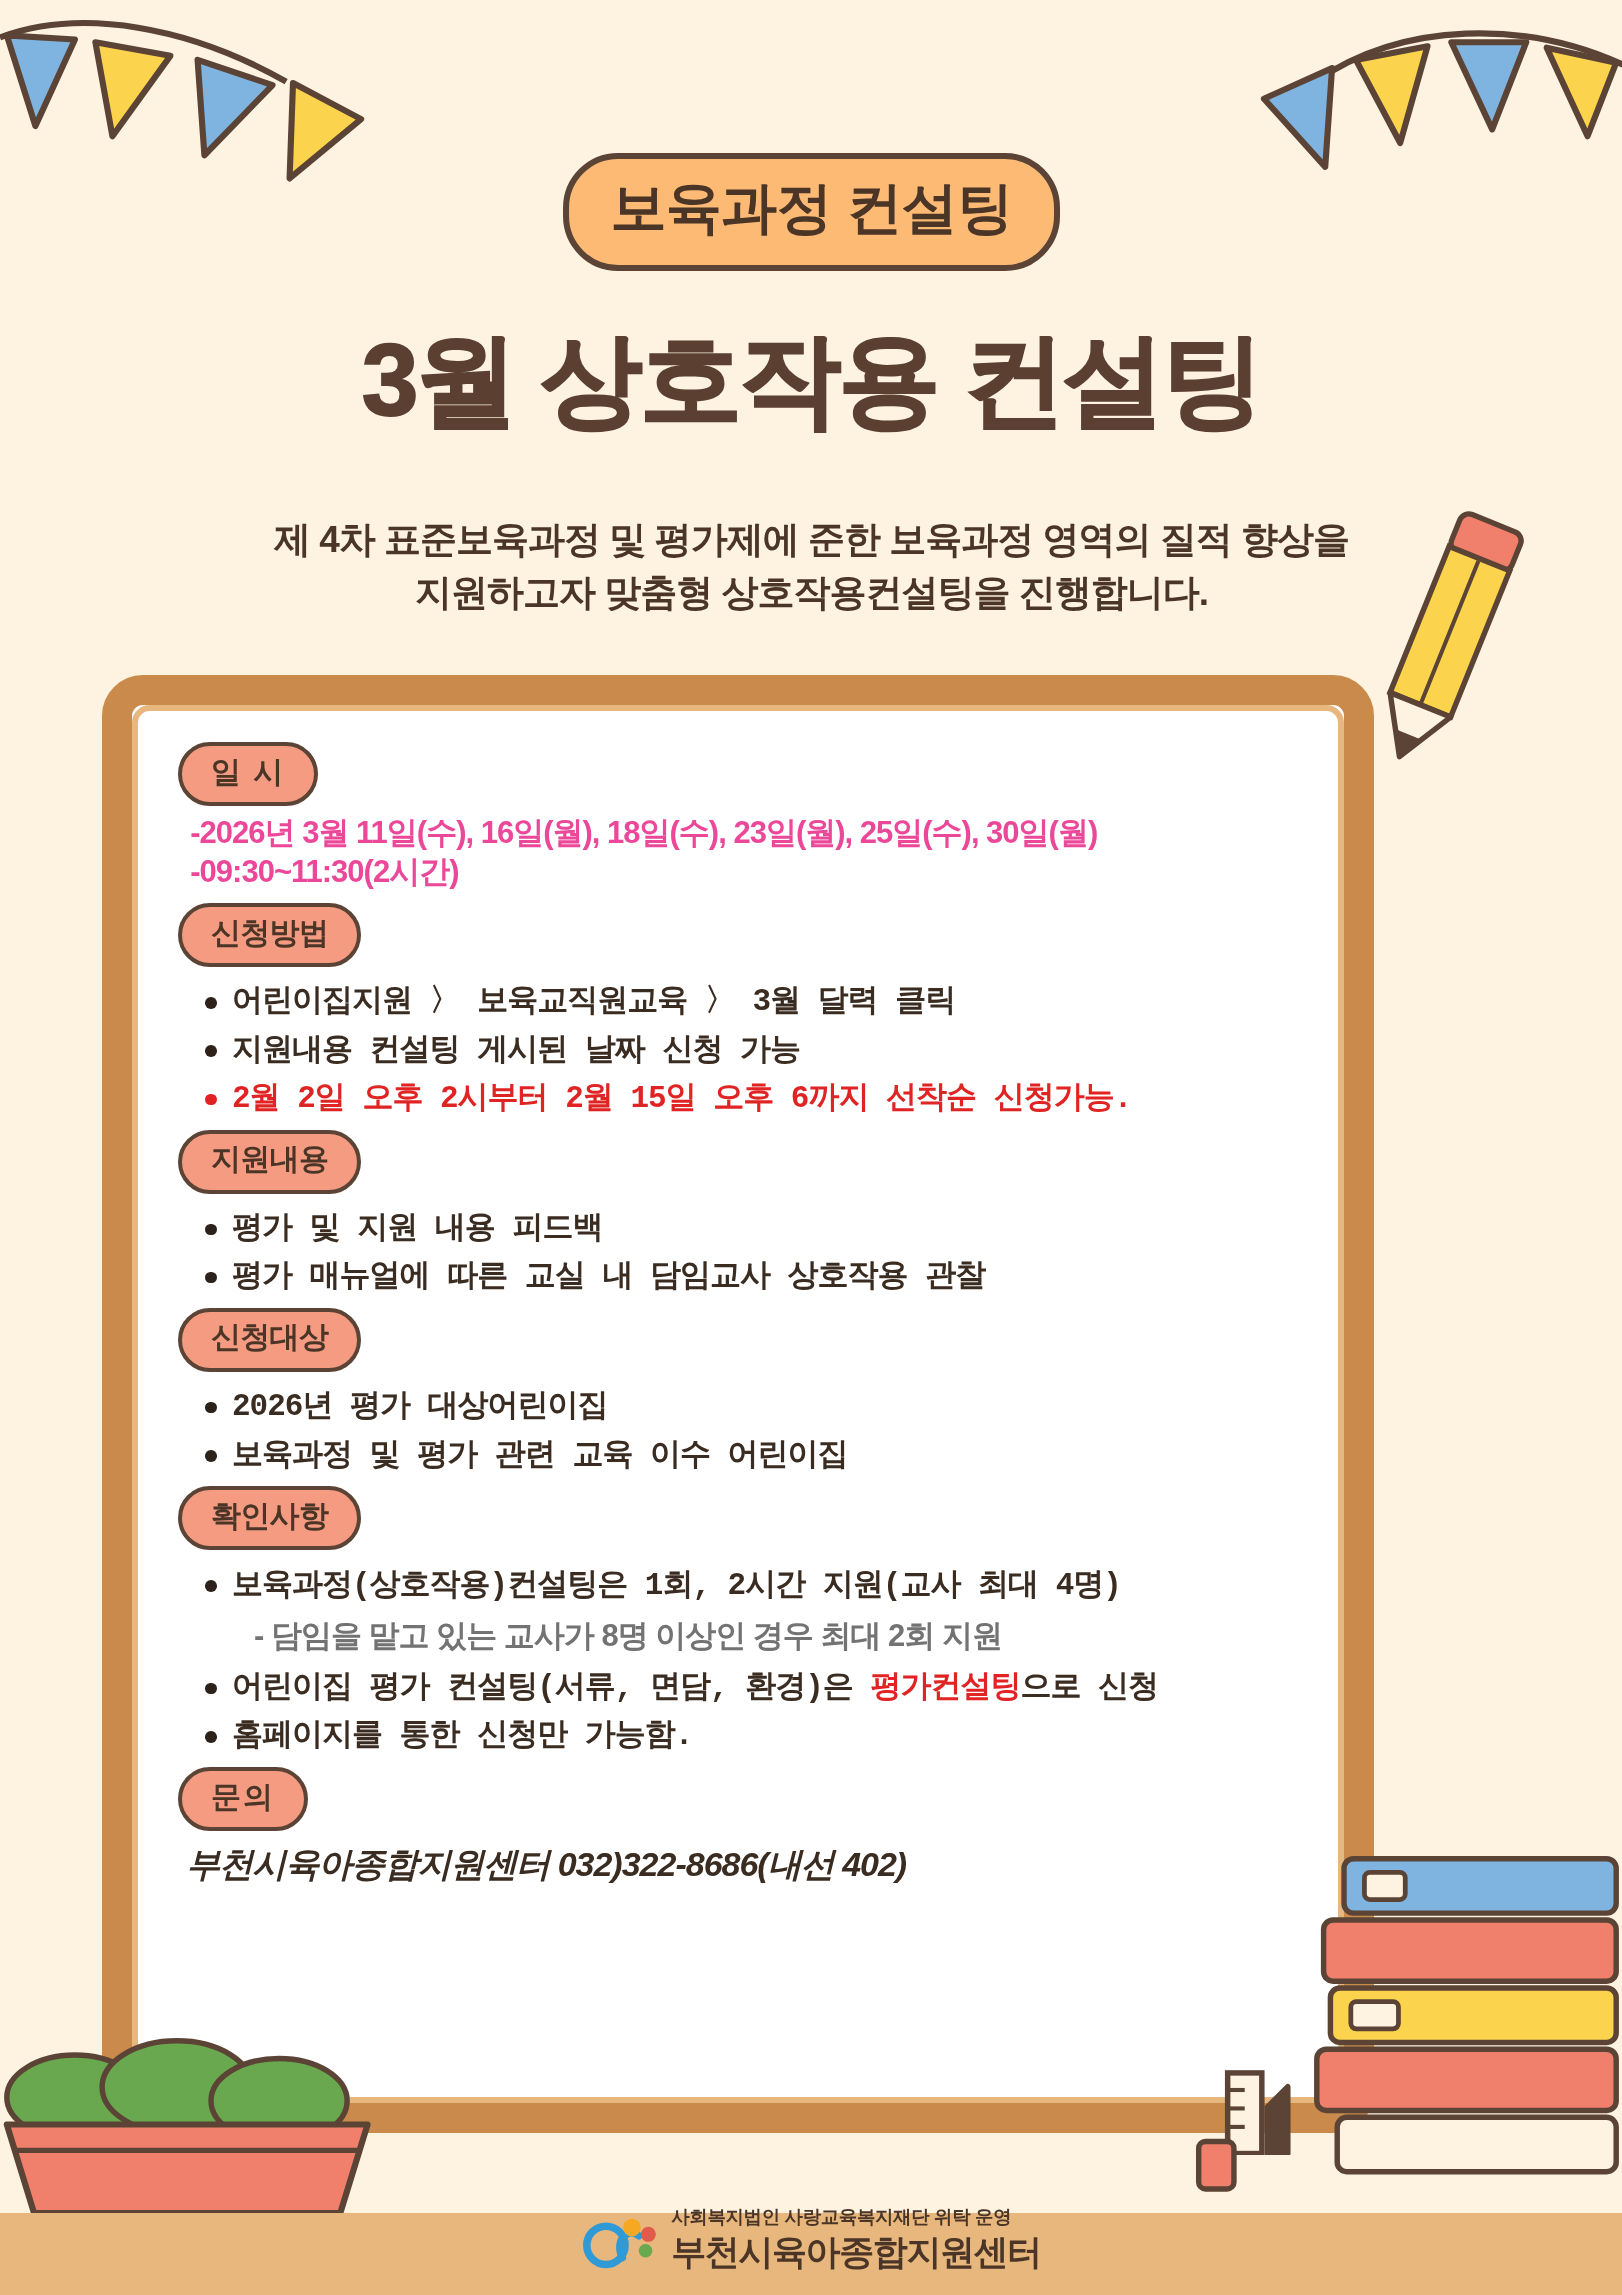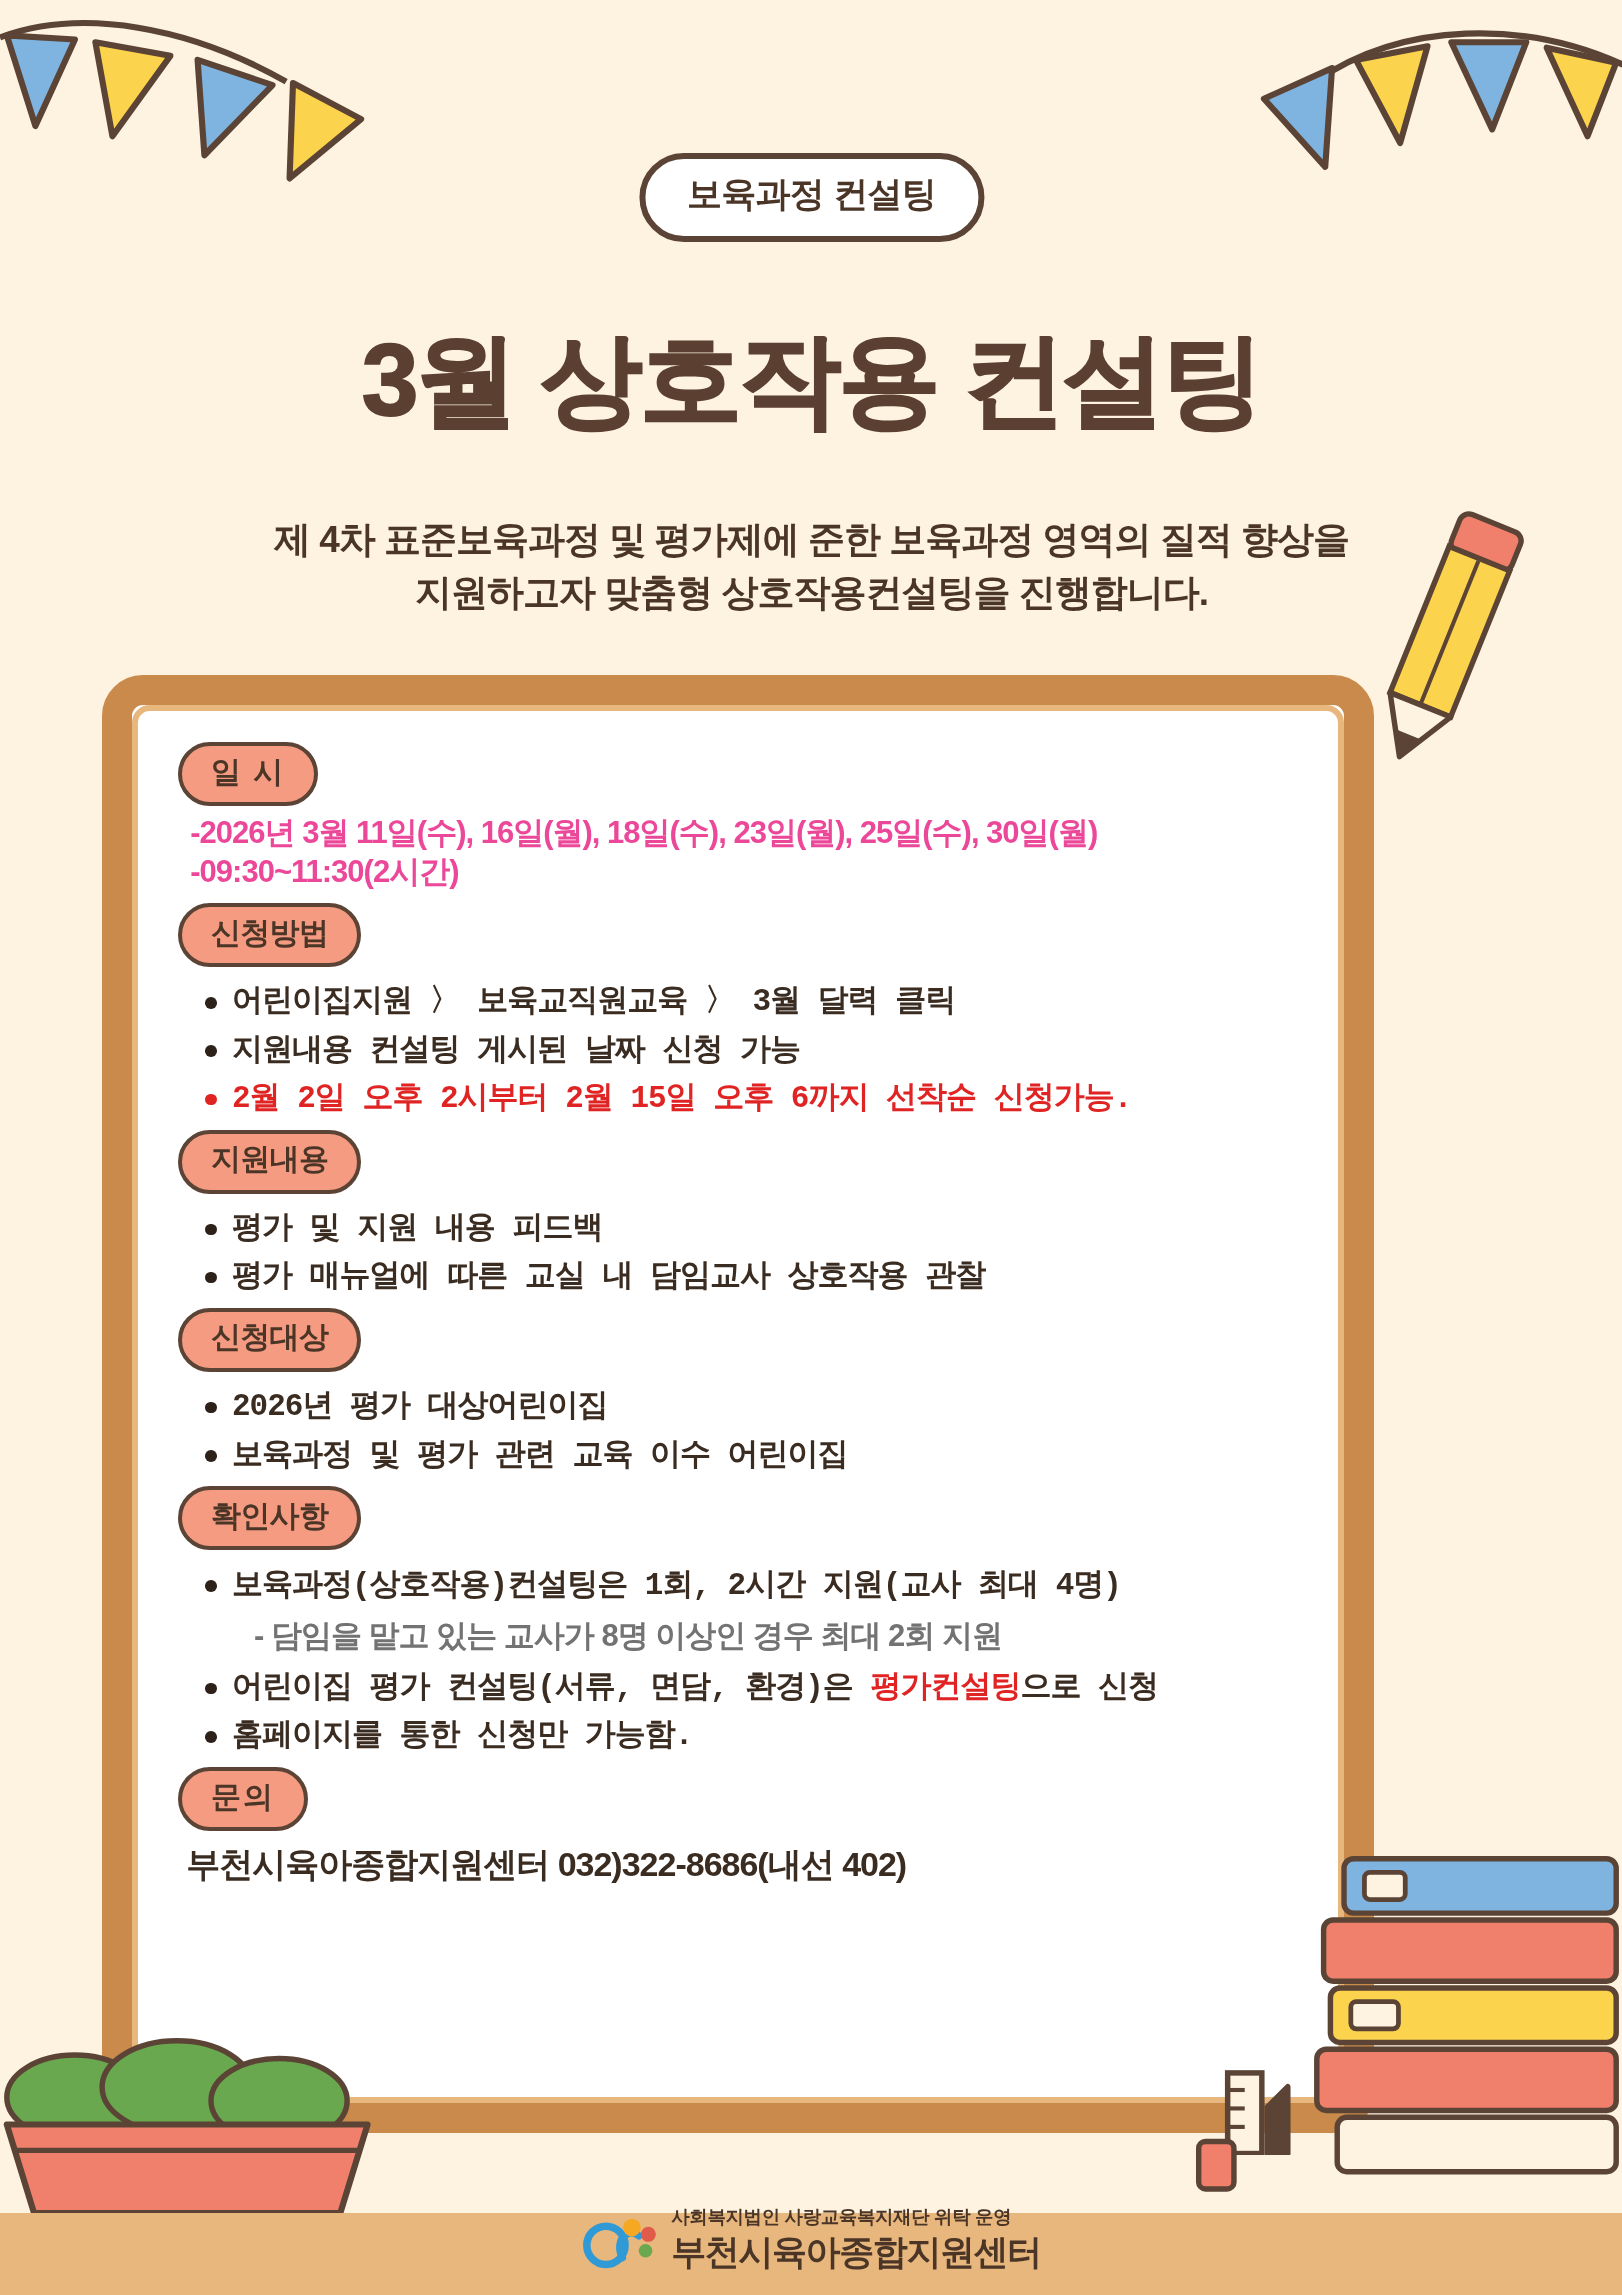--- a/index.html
+++ b/index.html
@@ -23,25 +23,25 @@
     height: 286px;
     pointer-events: none;
   }
 
   
   .badge-top {
     position: absolute;
     top: 153px;
     left: 50%;
     transform: translateX(-50%);
-    background: #ffffff;
+    background: #fdba74;
     border: 6.1px solid #5b4435;
     border-radius: 55px;
     padding: 12.3px 42px 17.7px;
-    font-size: 35px;
+    font-size: 56px;
     font-weight: bold;
     color: #4a3526;
     letter-spacing: -0.7px;
     white-space: nowrap;
   }
 
   .main-title {
     position: absolute;
     top: 313px;
     left: 0;
@@ -152,20 +152,21 @@
     margin: 6.8px 0 12.3px;
   }
   .hl-red { color: #e02424; }
   .contact {
     font-size: 34px;
     font-weight: bold;
     color: #3a2c21;
     letter-spacing: -1px;
     padding-left: 8.2px;
     margin-top: 4.1px;
+    font-style: italic;
   }
 
   
   .pencil { position: absolute; right: 82px; top: 504px; }
 
   
   .books { position: absolute; right: 0; bottom: 82px; }
 
   
   .plant { position: absolute; left: 0; bottom: 75px; }

